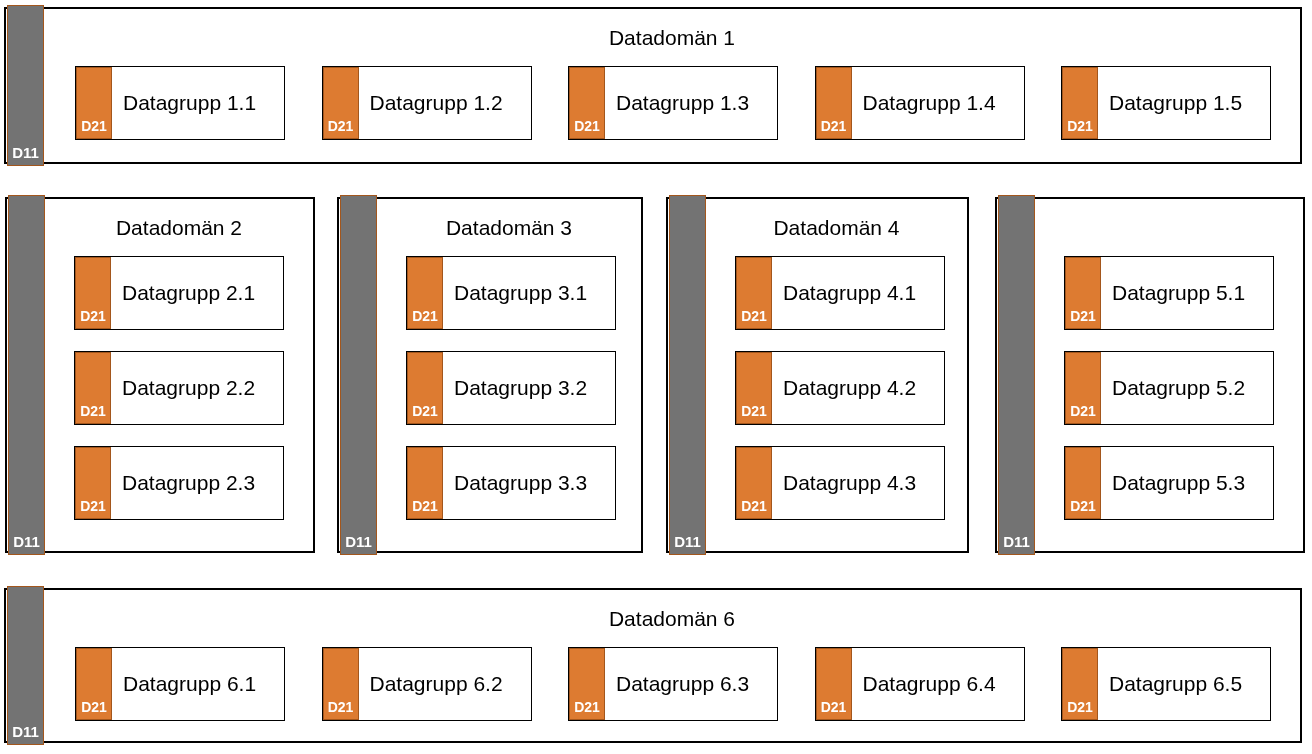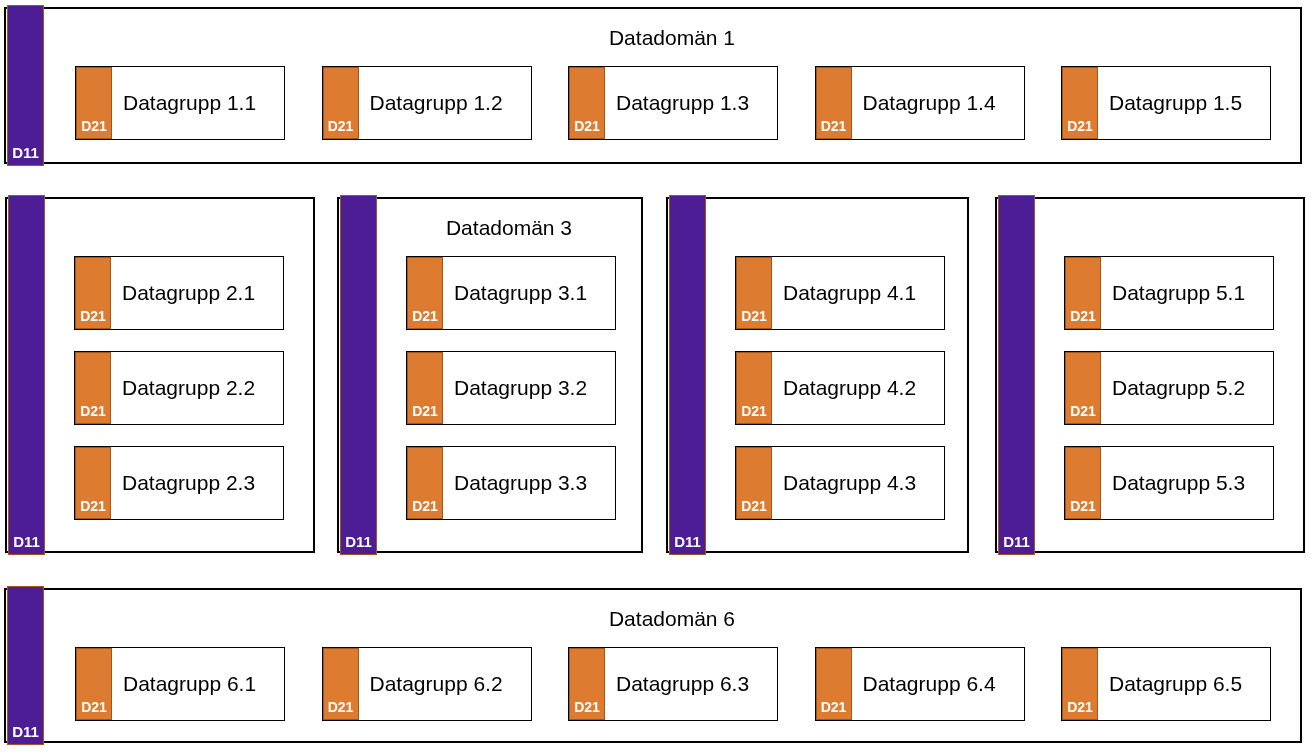--- a/index.html
+++ b/index.html
@@ -24,21 +24,21 @@
     background: #ffffff;
   }
   
   .dbar {
     position: absolute;
     left: 1px;
     top: -4px;
     bottom: -4px;
     width: 37px;
     box-sizing: border-box;
-    background: #4c1d95;
+    background: #737373;
     border: 1px solid #a3561c;
     z-index: 2;
   }
   .dbar-label {
     position: absolute;
     bottom: 4px;
     left: 0;
     width: 100%;
     text-align: center;
     color: #ffffff;
@@ -157,20 +157,21 @@
           </div>
         <div class="group-label">Datagrupp 1.5</div>
       </div>
     </div>
   </div>
 
   <div class="domain d2">
     <div class="dbar">
       <div class="dbar-label">D11</div>
     </div>
+    <div class="domain-title">Datadomän 2</div>
     <div class="groups-col">
       <div class="group">
         <div class="gtab">
             <div class="gtab-label">D21</div>
           </div>
         <div class="group-label">Datagrupp 2.1</div>
       </div>
       <div class="group">
         <div class="gtab">
             <div class="gtab-label">D21</div>
@@ -210,20 +211,21 @@
           </div>
         <div class="group-label">Datagrupp 3.3</div>
       </div>
     </div>
   </div>
 
   <div class="domain d4">
     <div class="dbar">
       <div class="dbar-label">D11</div>
     </div>
+    <div class="domain-title">Datadomän 4</div>
     <div class="groups-col">
       <div class="group">
         <div class="gtab">
             <div class="gtab-label">D21</div>
           </div>
         <div class="group-label">Datagrupp 4.1</div>
       </div>
       <div class="group">
         <div class="gtab">
             <div class="gtab-label">D21</div>

